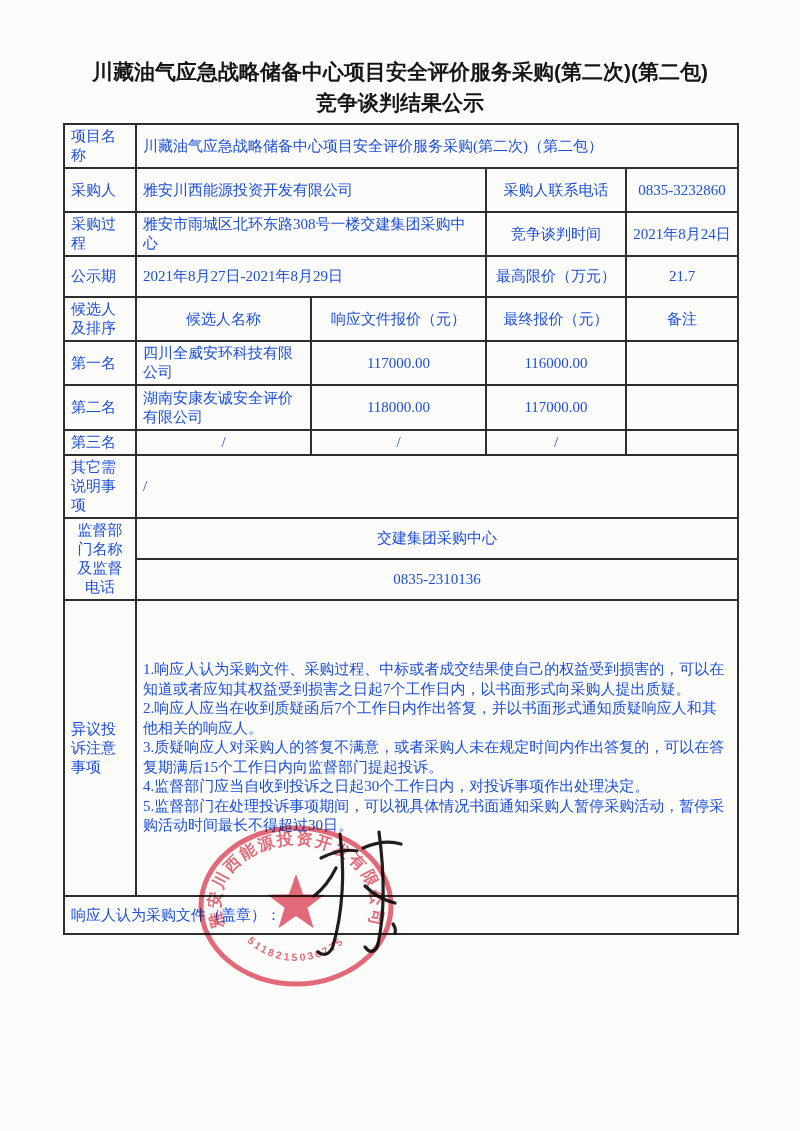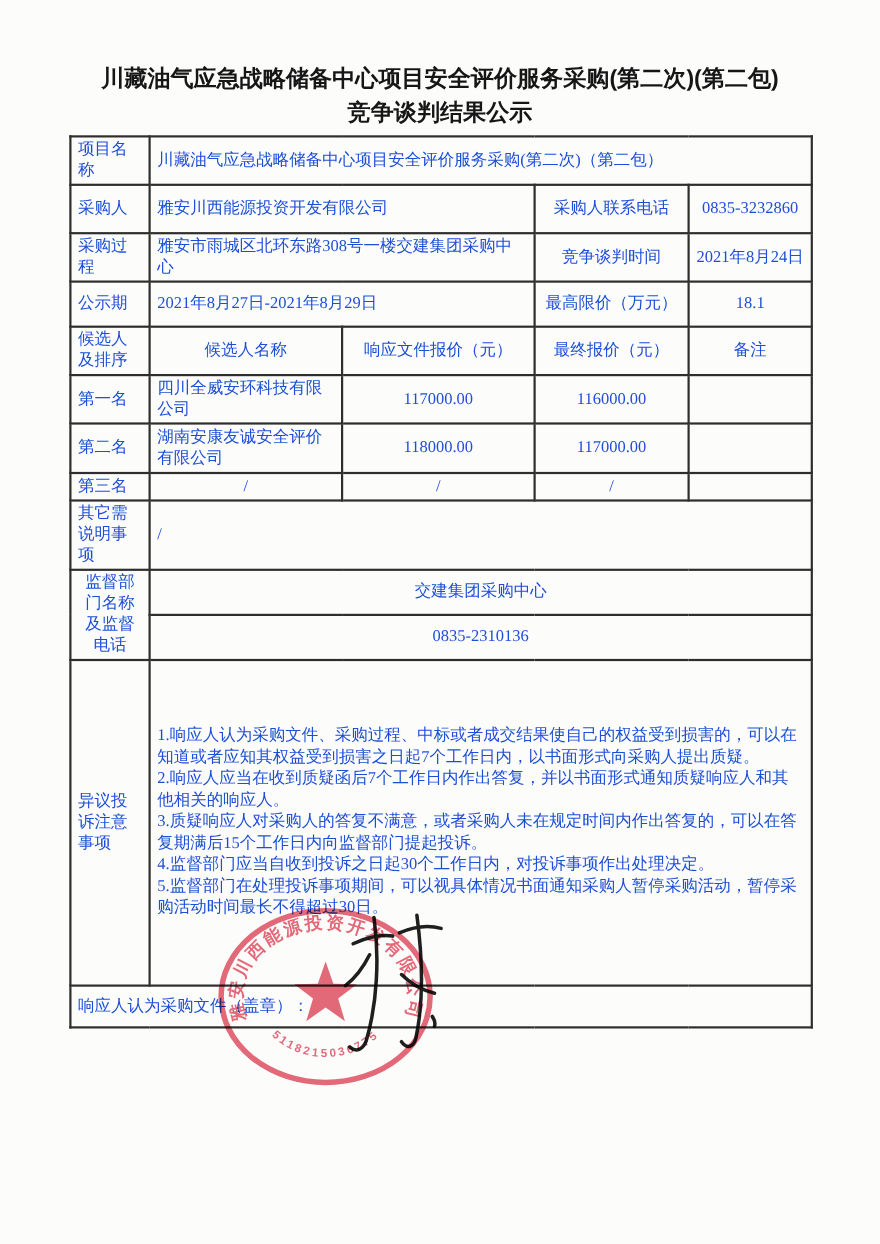--- a/index.html
+++ b/index.html
@@ -80,21 +80,21 @@
       <tr class="r3">
         <td class="lbl">采购过程</td>
         <td colspan="2">雅安市雨城区北环东路308号一楼交建集团采购中心</td>
         <td class="c">竞争谈判时间</td>
         <td class="c">2021年8月24日</td>
       </tr>
       <tr class="r4">
         <td class="lbl">公示期</td>
         <td colspan="2">2021年8月27日-2021年8月29日</td>
         <td class="c">最高限价（万元）</td>
-        <td class="c">18.1</td>
+        <td class="c">21.7</td>
       </tr>
       <tr class="r5">
         <td class="lbl">候选人及排序</td>
         <td class="c">候选人名称</td>
         <td class="c">响应文件报价（元）</td>
         <td class="c">最终报价（元）</td>
         <td class="c">备注</td>
       </tr>
       <tr class="r6">
         <td class="lbl">第一名</td>

